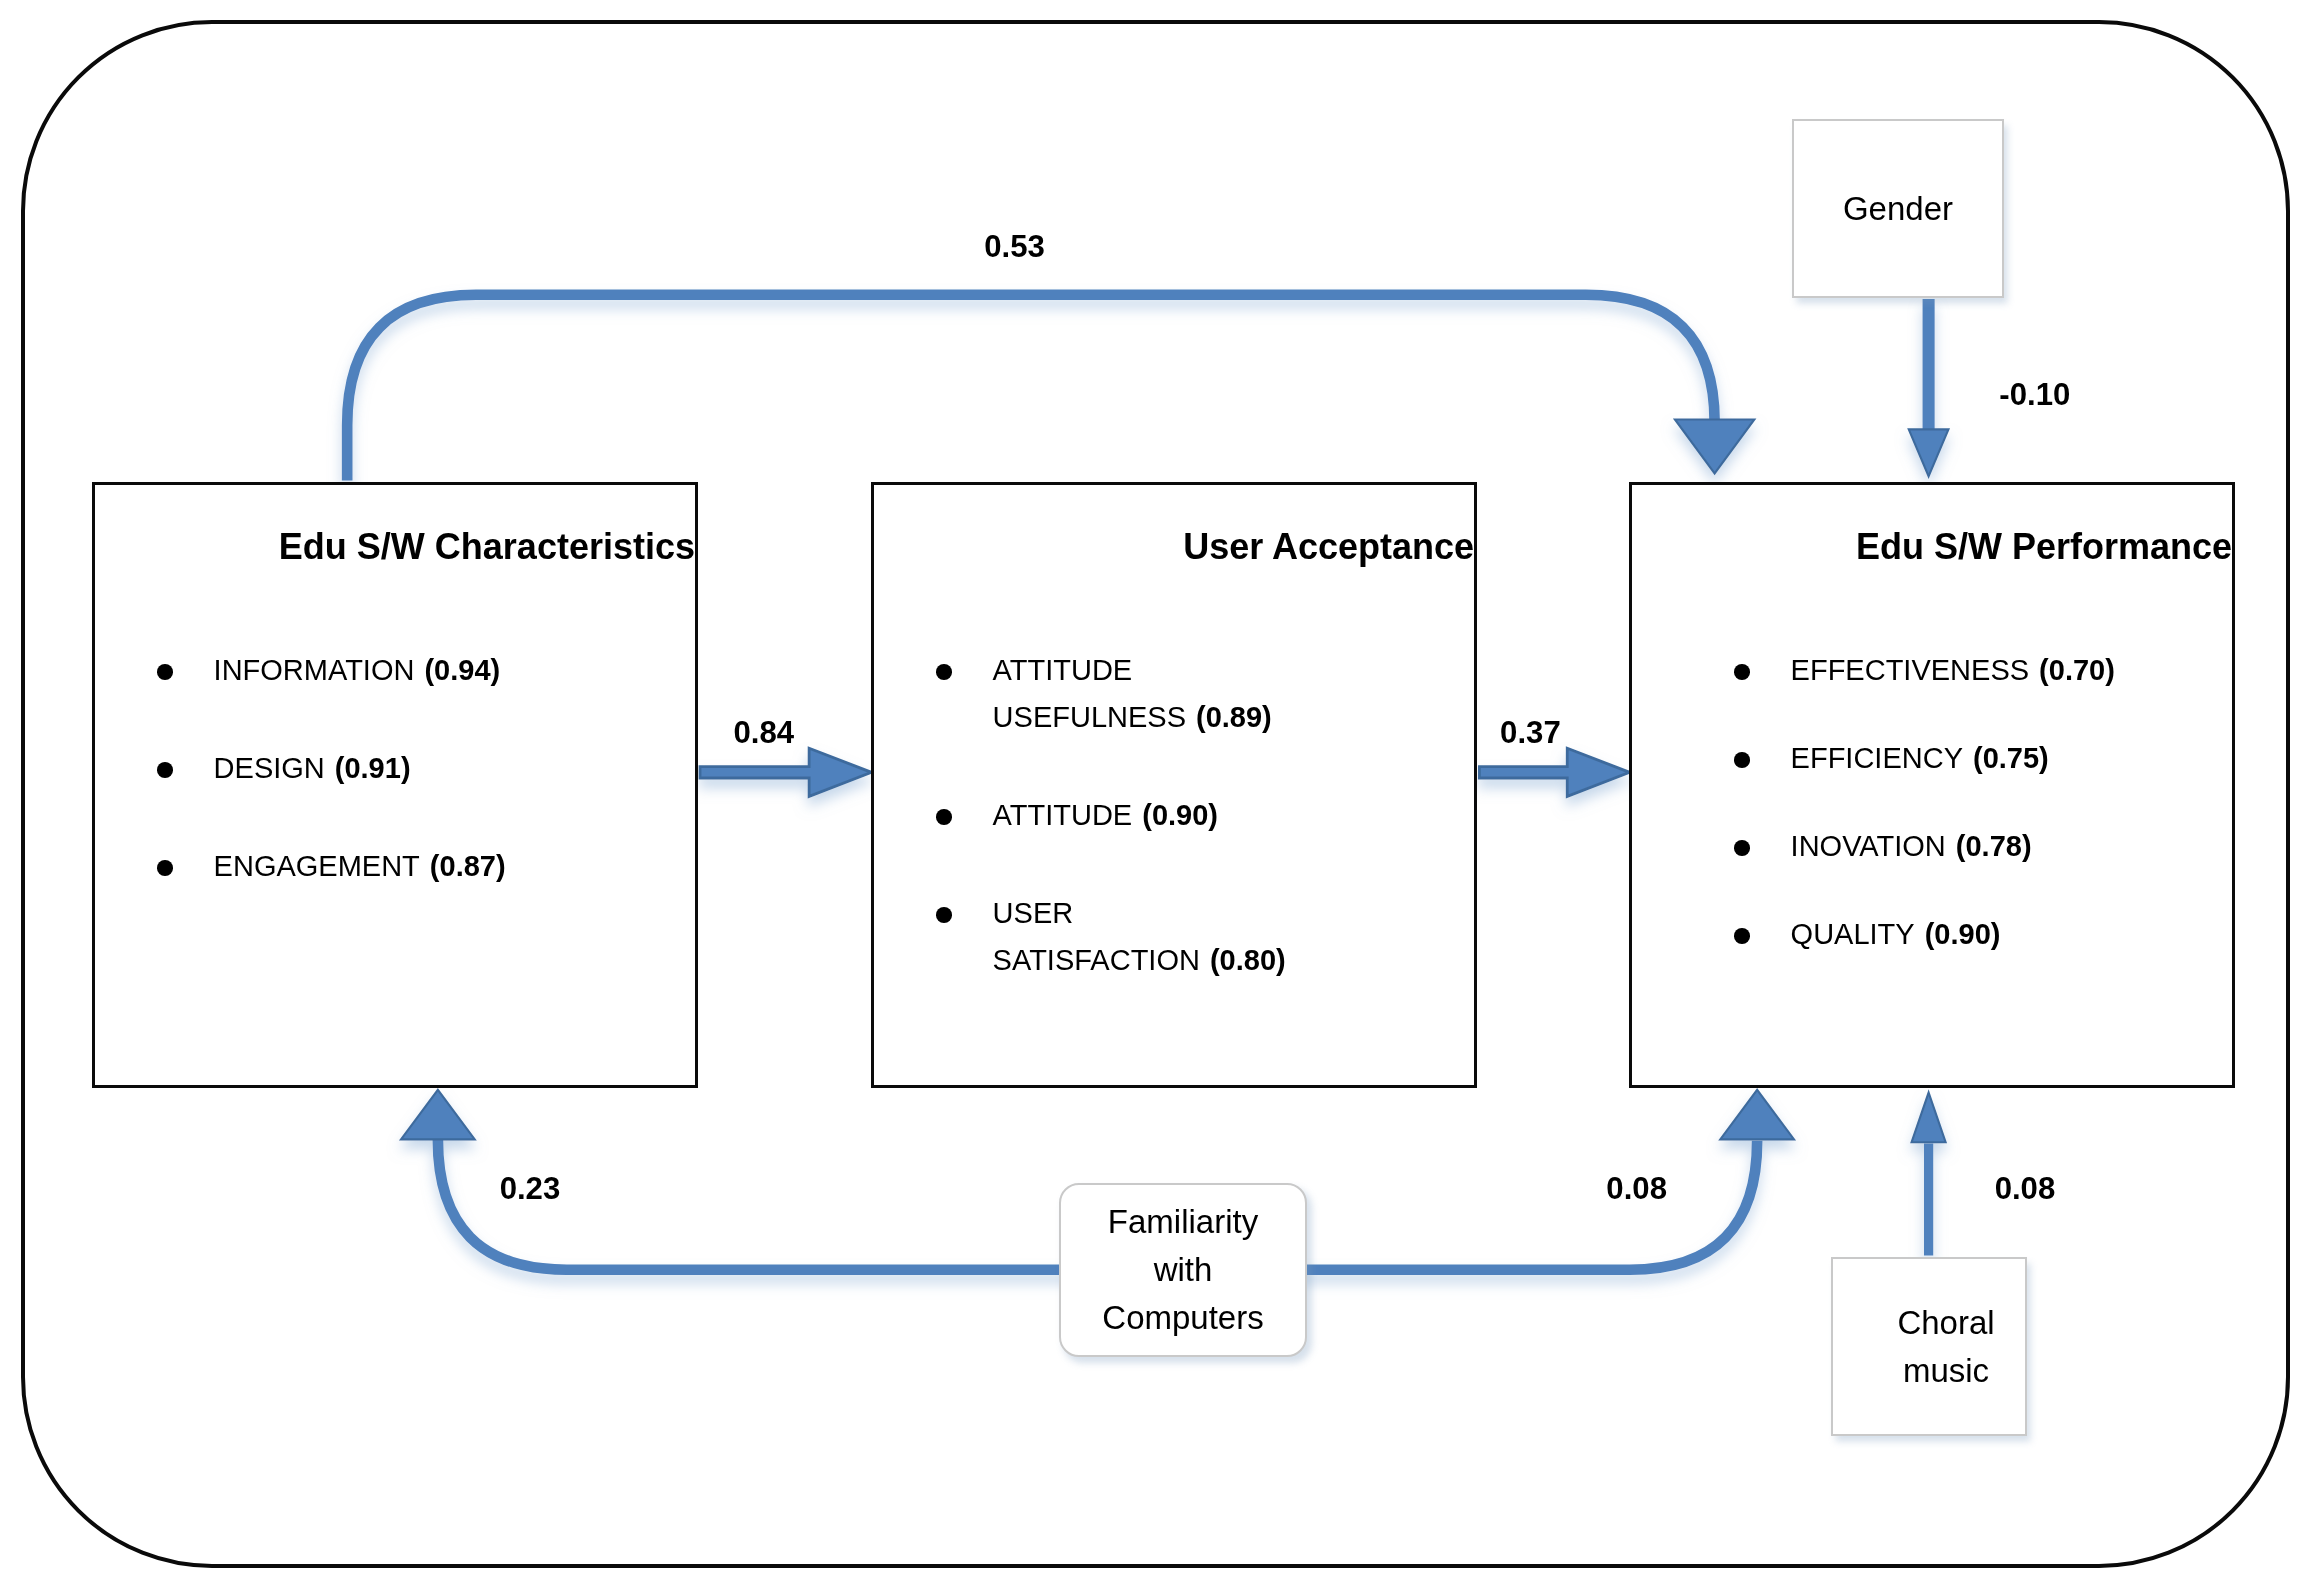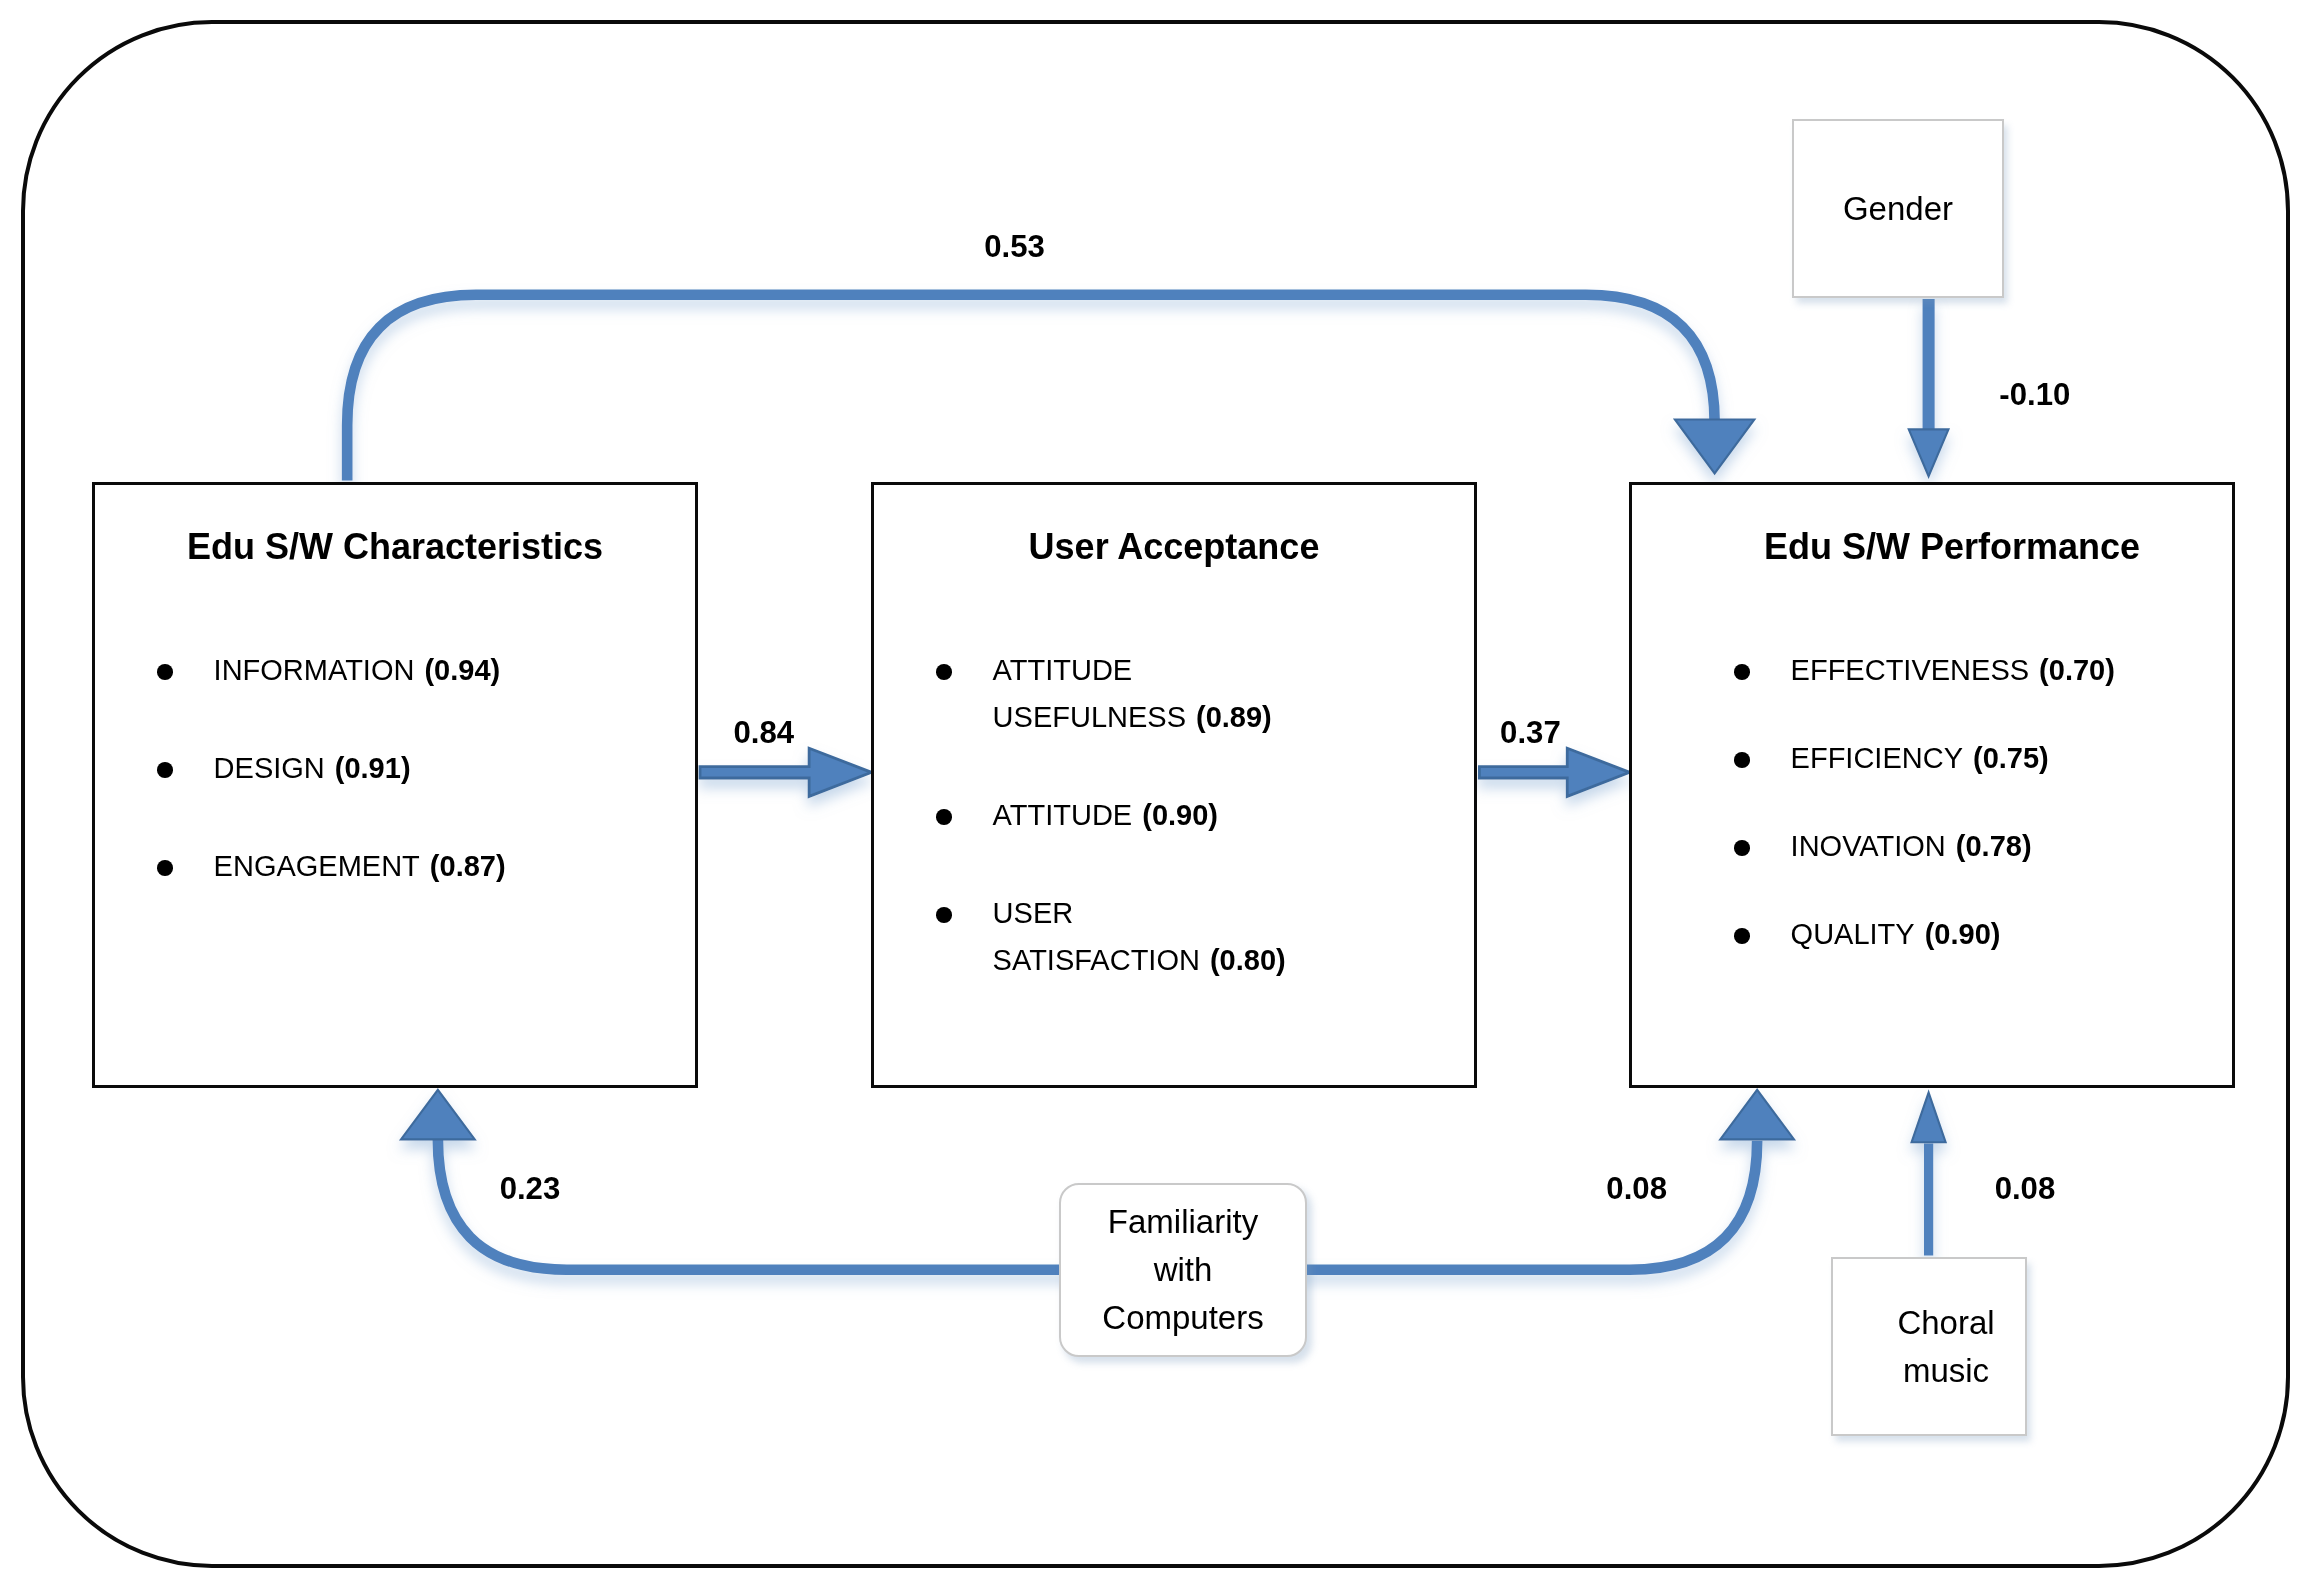--- a/index.html
+++ b/index.html
@@ -25,21 +25,21 @@
     border:3.5px solid #0a0a0a;
     background:#ffffff;
     box-sizing:border-box;
   }
   #box-characteristics{left:92px;top:482px;width:606px;height:606px;}
   #box-acceptance{left:871px;top:482px;width:606px;height:606px;}
   #box-performance{left:1629px;top:482px;width:606px;height:606px;padding-left:40px;}
 
   .box-title{
     margin-top:41px;
-    text-align:center;
+    text-align:right;
     font-size:36px;font-weight:bold;color:#000;
     letter-spacing:0px;
   }
   .items{margin:79px 0 0 62px;padding:0;}
   .main-box.four .items{}
   .item{
     display:flex;align-items:flex-start;
     margin-bottom:51px;
     font-size:29px;color:#000;line-height:1.62;
   }

